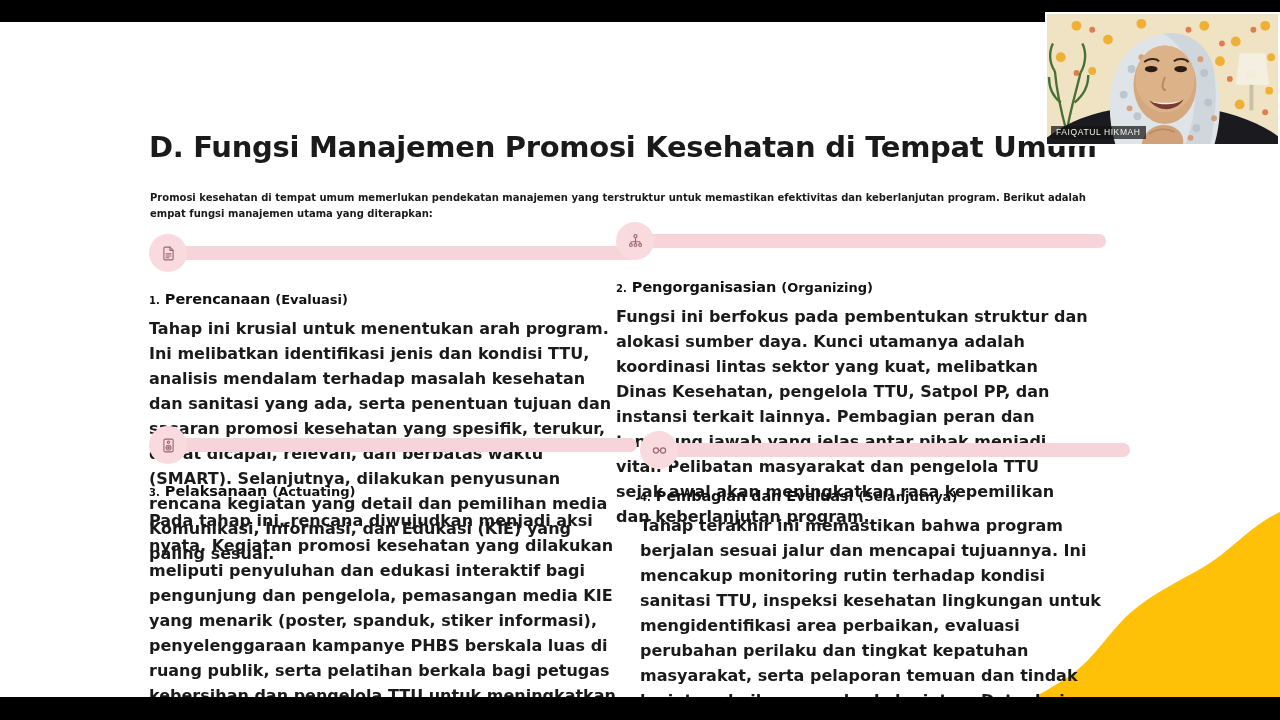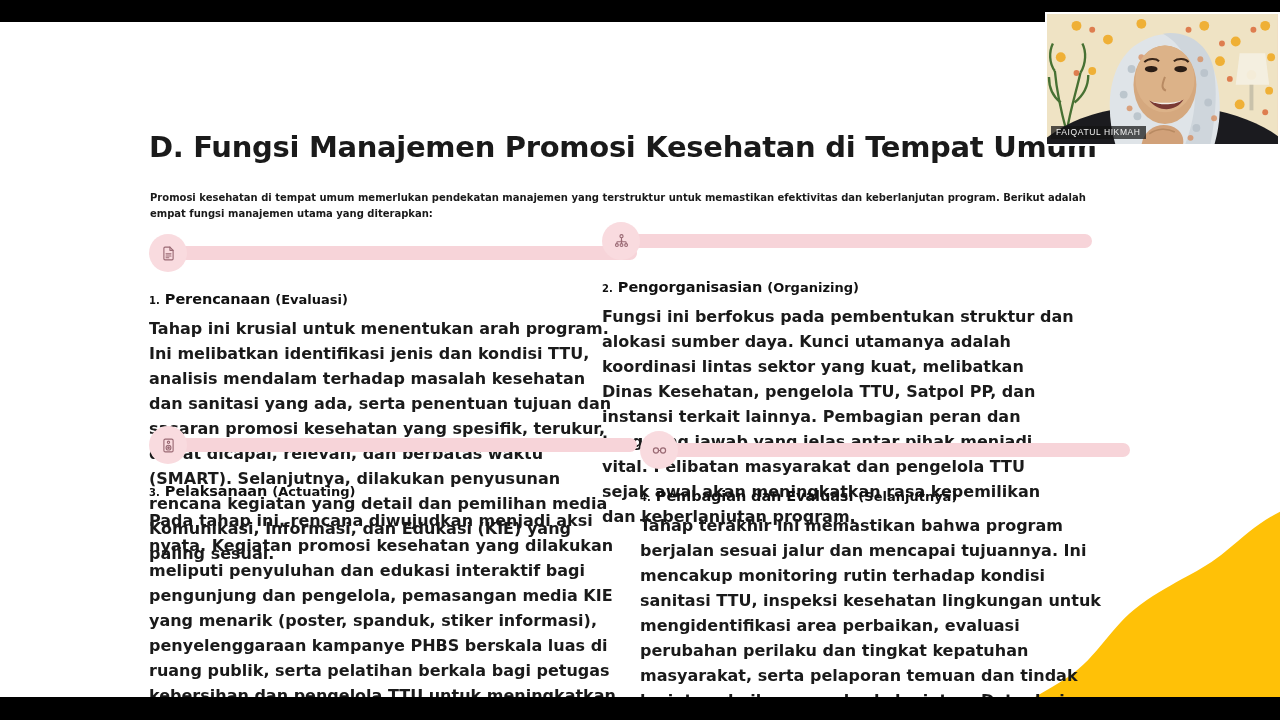--- a/index.html
+++ b/index.html
@@ -86,21 +86,21 @@
     left: 0;
     top: 212px;
     width: 1280px;
   }
 
   .card {
     position: absolute;
     width: 490px;
   }
   .card.c1 { left: 149px; top: 0px; }
-  .card.c2 { left: 602px; top: -12px; }
+  .card.c2 { left: 616px; top: -12px; }
   .card.c3 { left: 149px; top: 192px; }
   .card.c4 { left: 640px; top: 197px; }
 
   .card-bar {
     position: relative;
     height: 38px;
   }
   .bar-line {
     position: absolute;
     left: 14px;

